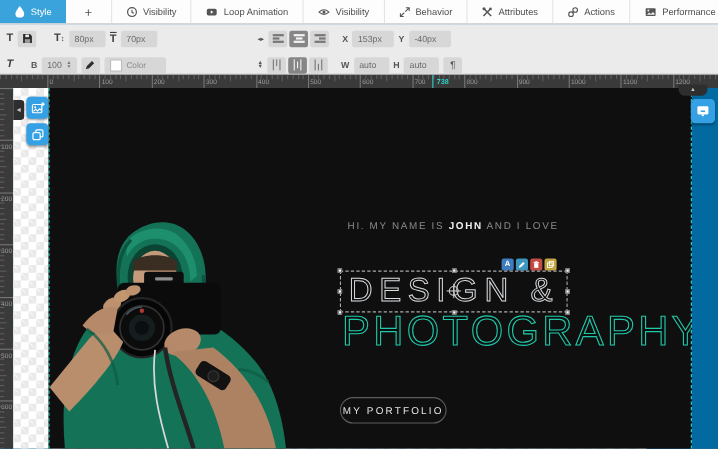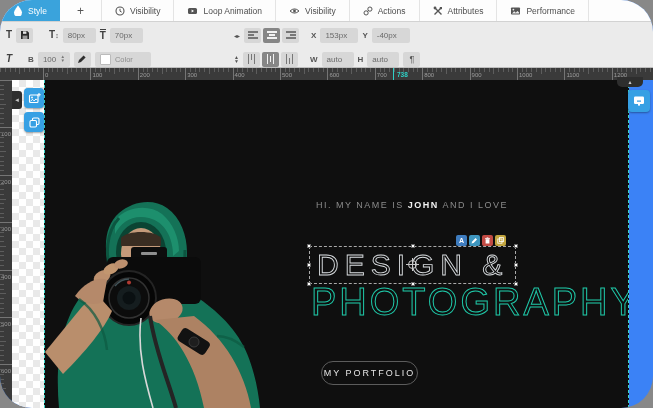--- a/index.html
+++ b/index.html
@@ -1,18 +1,18 @@
 <!DOCTYPE html>
 <html><head>
 <meta charset="utf-8">
 <style>
   * { margin:0; padding:0; box-sizing:border-box; }
   body { background:#888; }
   #app { position:relative; width:653px; height:408px; overflow:hidden;
-         font-family:"Liberation Sans",sans-serif; background:#3b82f6;border-radius:32px; }
+         font-family:"Liberation Sans",sans-serif; background:#0369a1; }
 
   
   .tabbar { position:absolute; left:0; top:0; width:653px; height:22px;
             background:#fdfdfd; border-bottom:1px solid #d2d2d2; display:flex; }
   .tab { display:flex; align-items:center; gap:5px; padding:0 13px; height:100%;
          font-size:8.5px; color:#4e4e4e; border-right:1px solid #e4e4e4; cursor:pointer; white-space:nowrap; }
   .tab svg { flex:0 0 auto; }
   .tab.active { background:#3aa3dc; color:#fff; border-right:none; }
   .tab.plus { font-size:12px; color:#555; padding:0 17px; }
 
@@ -100,21 +100,21 @@
   .hnd.nw{left:-3px;top:-3px;} .hnd.n{left:50%;margin-left:-2px;top:-3px;} .hnd.ne{right:-3px;top:-3px;}
   .hnd.e{right:-3px;top:50%;margin-top:-2px;} .hnd.se{right:-3px;bottom:-3px;}
   .hnd.s{left:50%;margin-left:-2px;bottom:-3px;} .hnd.sw{left:-3px;bottom:-3px;}
   .hnd.w{left:-3px;top:50%;margin-top:-2px;}
   .rotc { position:absolute; left:50%; top:50%; width:9px; height:9px; margin:-5px 0 0 -5px;
           border:1px solid #c9c9c9; border-radius:50%; }
   .rotc::before, .rotc::after { content:""; position:absolute; background:#c9c9c9; }
   .rotc::before { left:-3px; right:-3px; top:3px; height:1px; }
   .rotc::after { top:-3px; bottom:-3px; left:3px; width:1px; }
 
-  .cta { position:absolute; left:276px; top:281px; width:97px; height:24px; background:transparent;
+  .cta { position:absolute; left:264px; top:281px; width:97px; height:24px; background:transparent;
          border:1px solid #5c5c5c; border-radius:12px; color:#e5e5e5; font-size:9px; letter-spacing:2px;
          font-family:"Liberation Sans",sans-serif; cursor:pointer; }
 
   
   .bluebtn { position:absolute; width:20px; height:20px; background:#36a0e4; border:none; border-radius:4px;
              display:flex; align-items:center; justify-content:center; cursor:pointer; padding:0;
              box-shadow:0 1px 2px rgba(0,0,0,.35); }
   #btn-add-image { left:24px; top:88px; }
   #btn-duplicate-slide { left:24px; top:112px; }
   #btn-preview { left:628px; top:90px; width:22px; height:22px; }
@@ -156,33 +156,39 @@
     </div>
     <div class="tab">
       <svg width="11" height="10" viewBox="0 0 11 10">
           <path d="M1 5Q5.5.8 10 5Q5.5 9.2 1 5Z" fill="none" stroke="#555" stroke-width="1"></path>
           <circle cx="5.5" cy="5" r="1.4" fill="#555"></circle>
         </svg>
       <span>Visibility</span>
     </div>
     <div class="tab">
       <svg width="10" height="10" viewBox="0 0 10 10">
-          <circle cx="3.1" cy="6.9" r="2.1" fill="none" stroke="#555" stroke-width="1"></circle>
-          <circle cx="6.9" cy="3.1" r="2.1" fill="none" stroke="#555" stroke-width="1"></circle>
-          <path d="M4.3 5.7l1.4-1.4" stroke="#555" stroke-width="1"></path>
-        </svg>
-      <span>Actions</span>
+          <path d="M6 1h3v3M9 1 5.5 4.5M4 9H1V6M1 9l3.5-3.5" fill="none" stroke="#555" stroke-width="1"></path>
+        </svg>
+      <span>Behavior</span>
     </div>
     <div class="tab">
       <svg width="10" height="10" viewBox="0 0 10 10">
           <path d="M2 2l6.5 6.5M8 2 1.5 8.5" stroke="#555" stroke-width="1.4"></path>
           <circle cx="2" cy="2" r="1.4" fill="#555"></circle>
           <rect x="6.8" y="1" width="2.2" height="2.2" fill="#555"></rect>
         </svg>
       <span>Attributes</span>
+    </div>
+    <div class="tab">
+      <svg width="10" height="10" viewBox="0 0 10 10">
+          <circle cx="3.1" cy="6.9" r="2.1" fill="none" stroke="#555" stroke-width="1"></circle>
+          <circle cx="6.9" cy="3.1" r="2.1" fill="none" stroke="#555" stroke-width="1"></circle>
+          <path d="M4.3 5.7l1.4-1.4" stroke="#555" stroke-width="1"></path>
+        </svg>
+      <span>Actions</span>
     </div>
     <div class="tab">
       <svg width="11" height="10" viewBox="0 0 11 10">
           <rect x="1" y="1.5" width="9" height="7" rx="0.8" fill="#555"></rect>
           <circle cx="3.4" cy="3.6" r=".9" fill="#eee"></circle>
           <path d="M2 7.4l2.2-2.1 1.5 1.4 1.8-1.8 1.6 1.6v1H2Z" fill="#eee"></path>
         </svg>
       <span>Performance</span>
     </div>
   </div>

